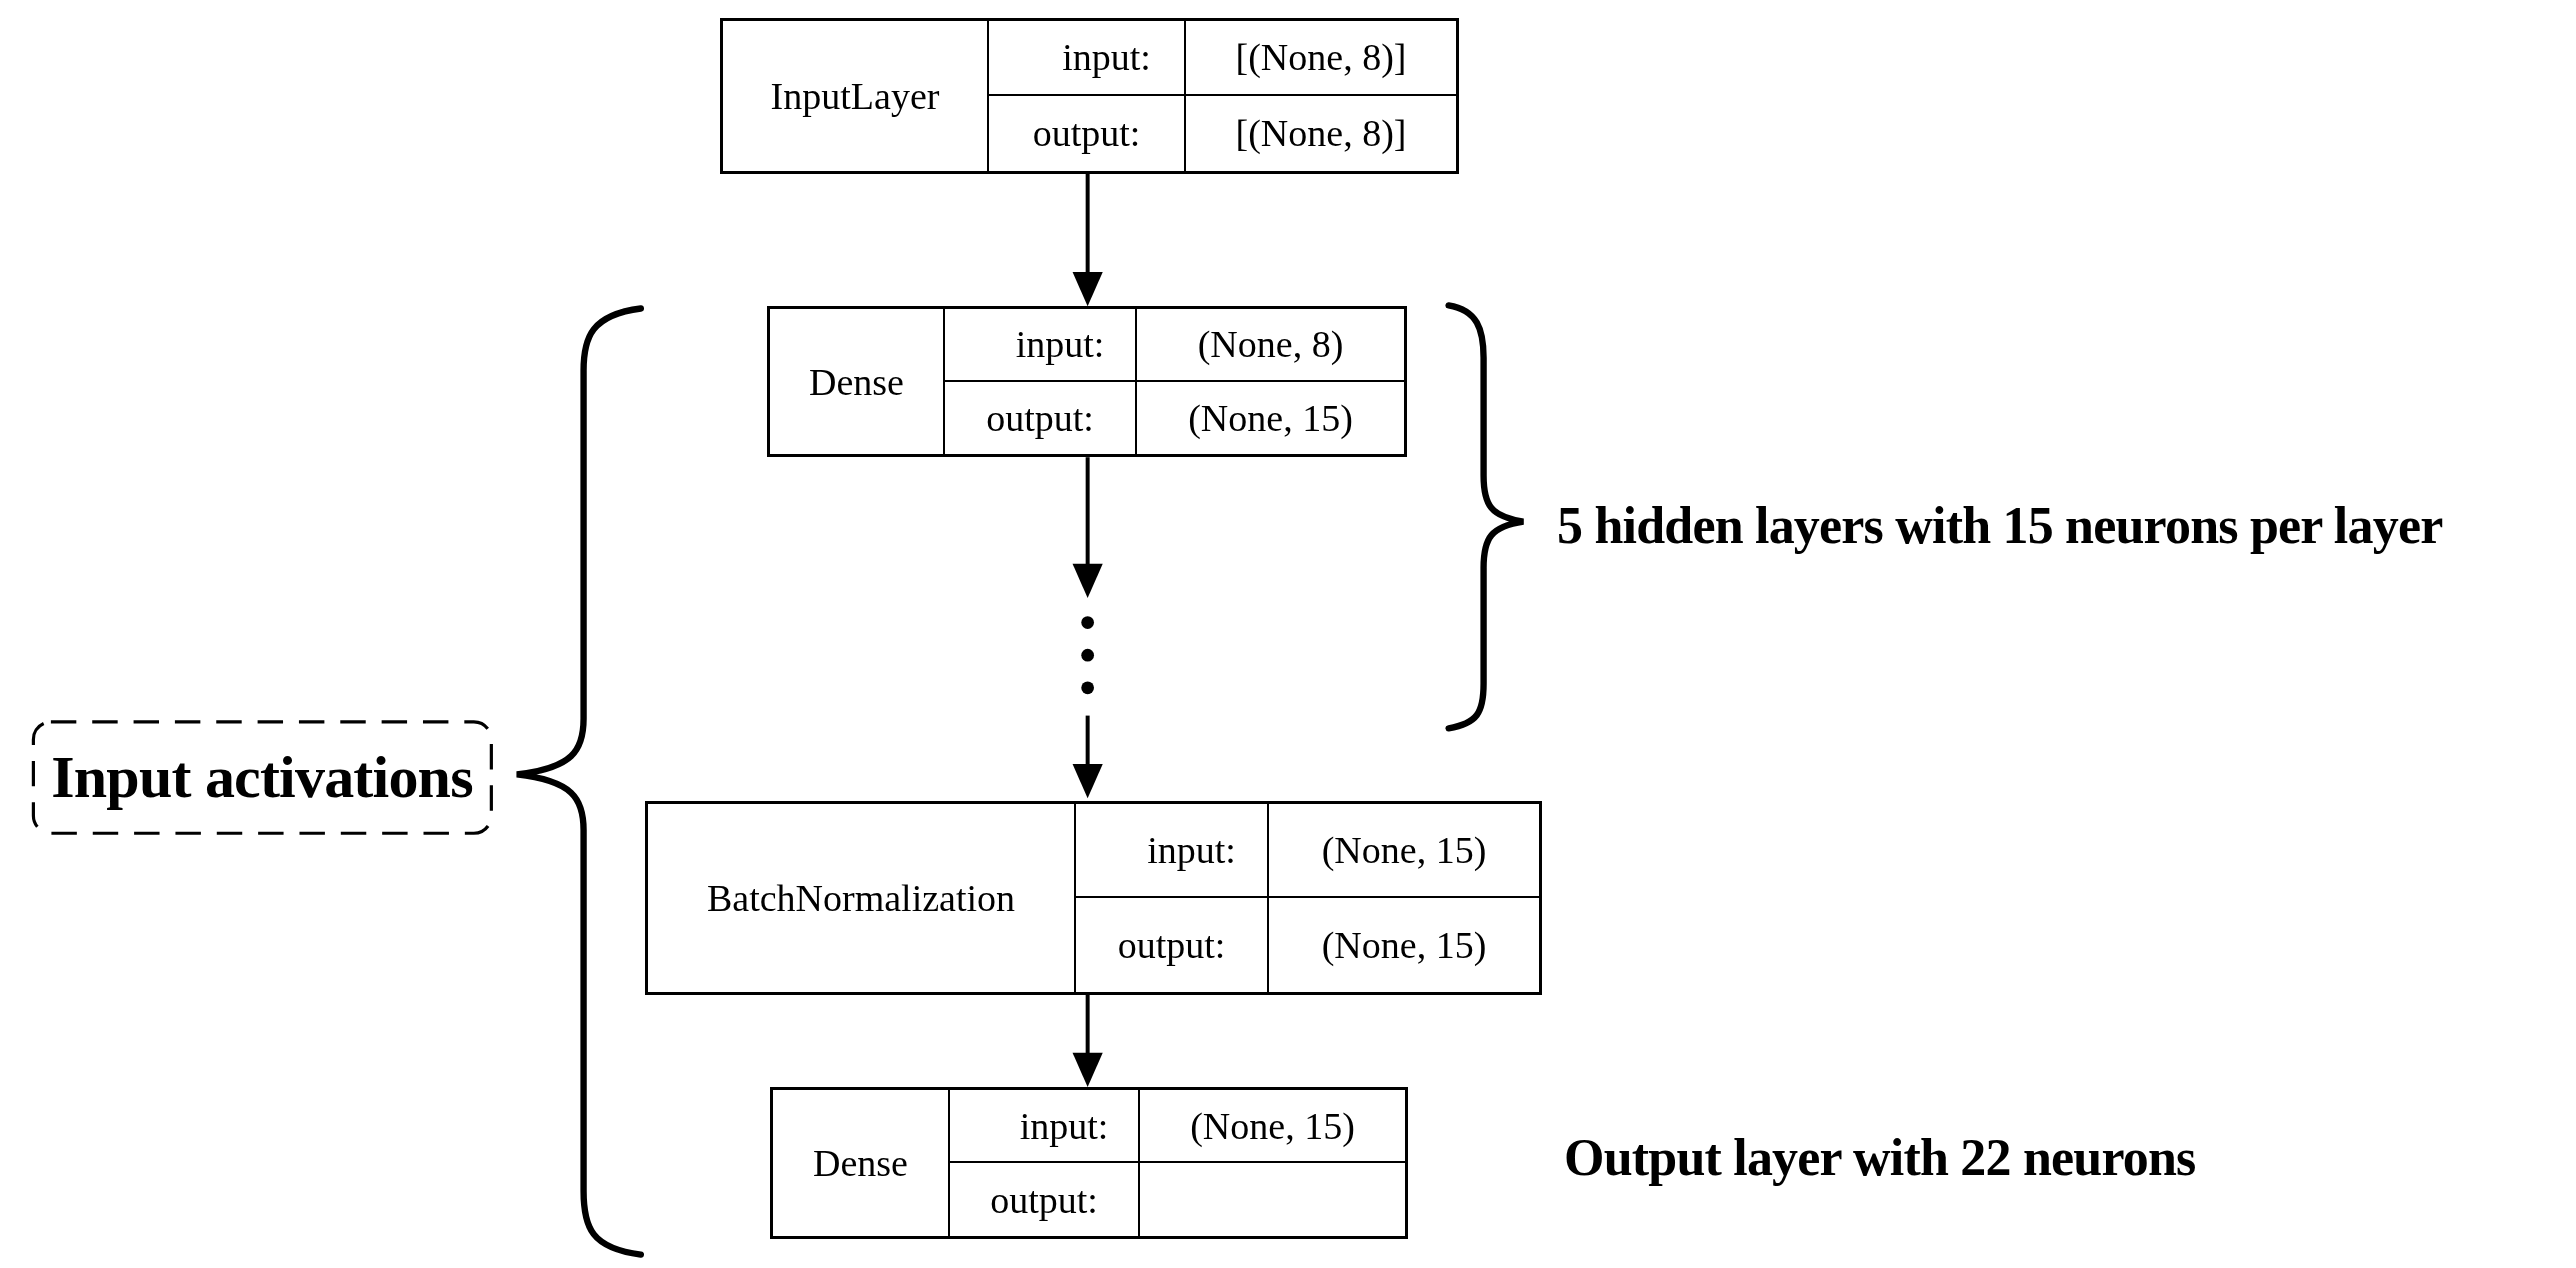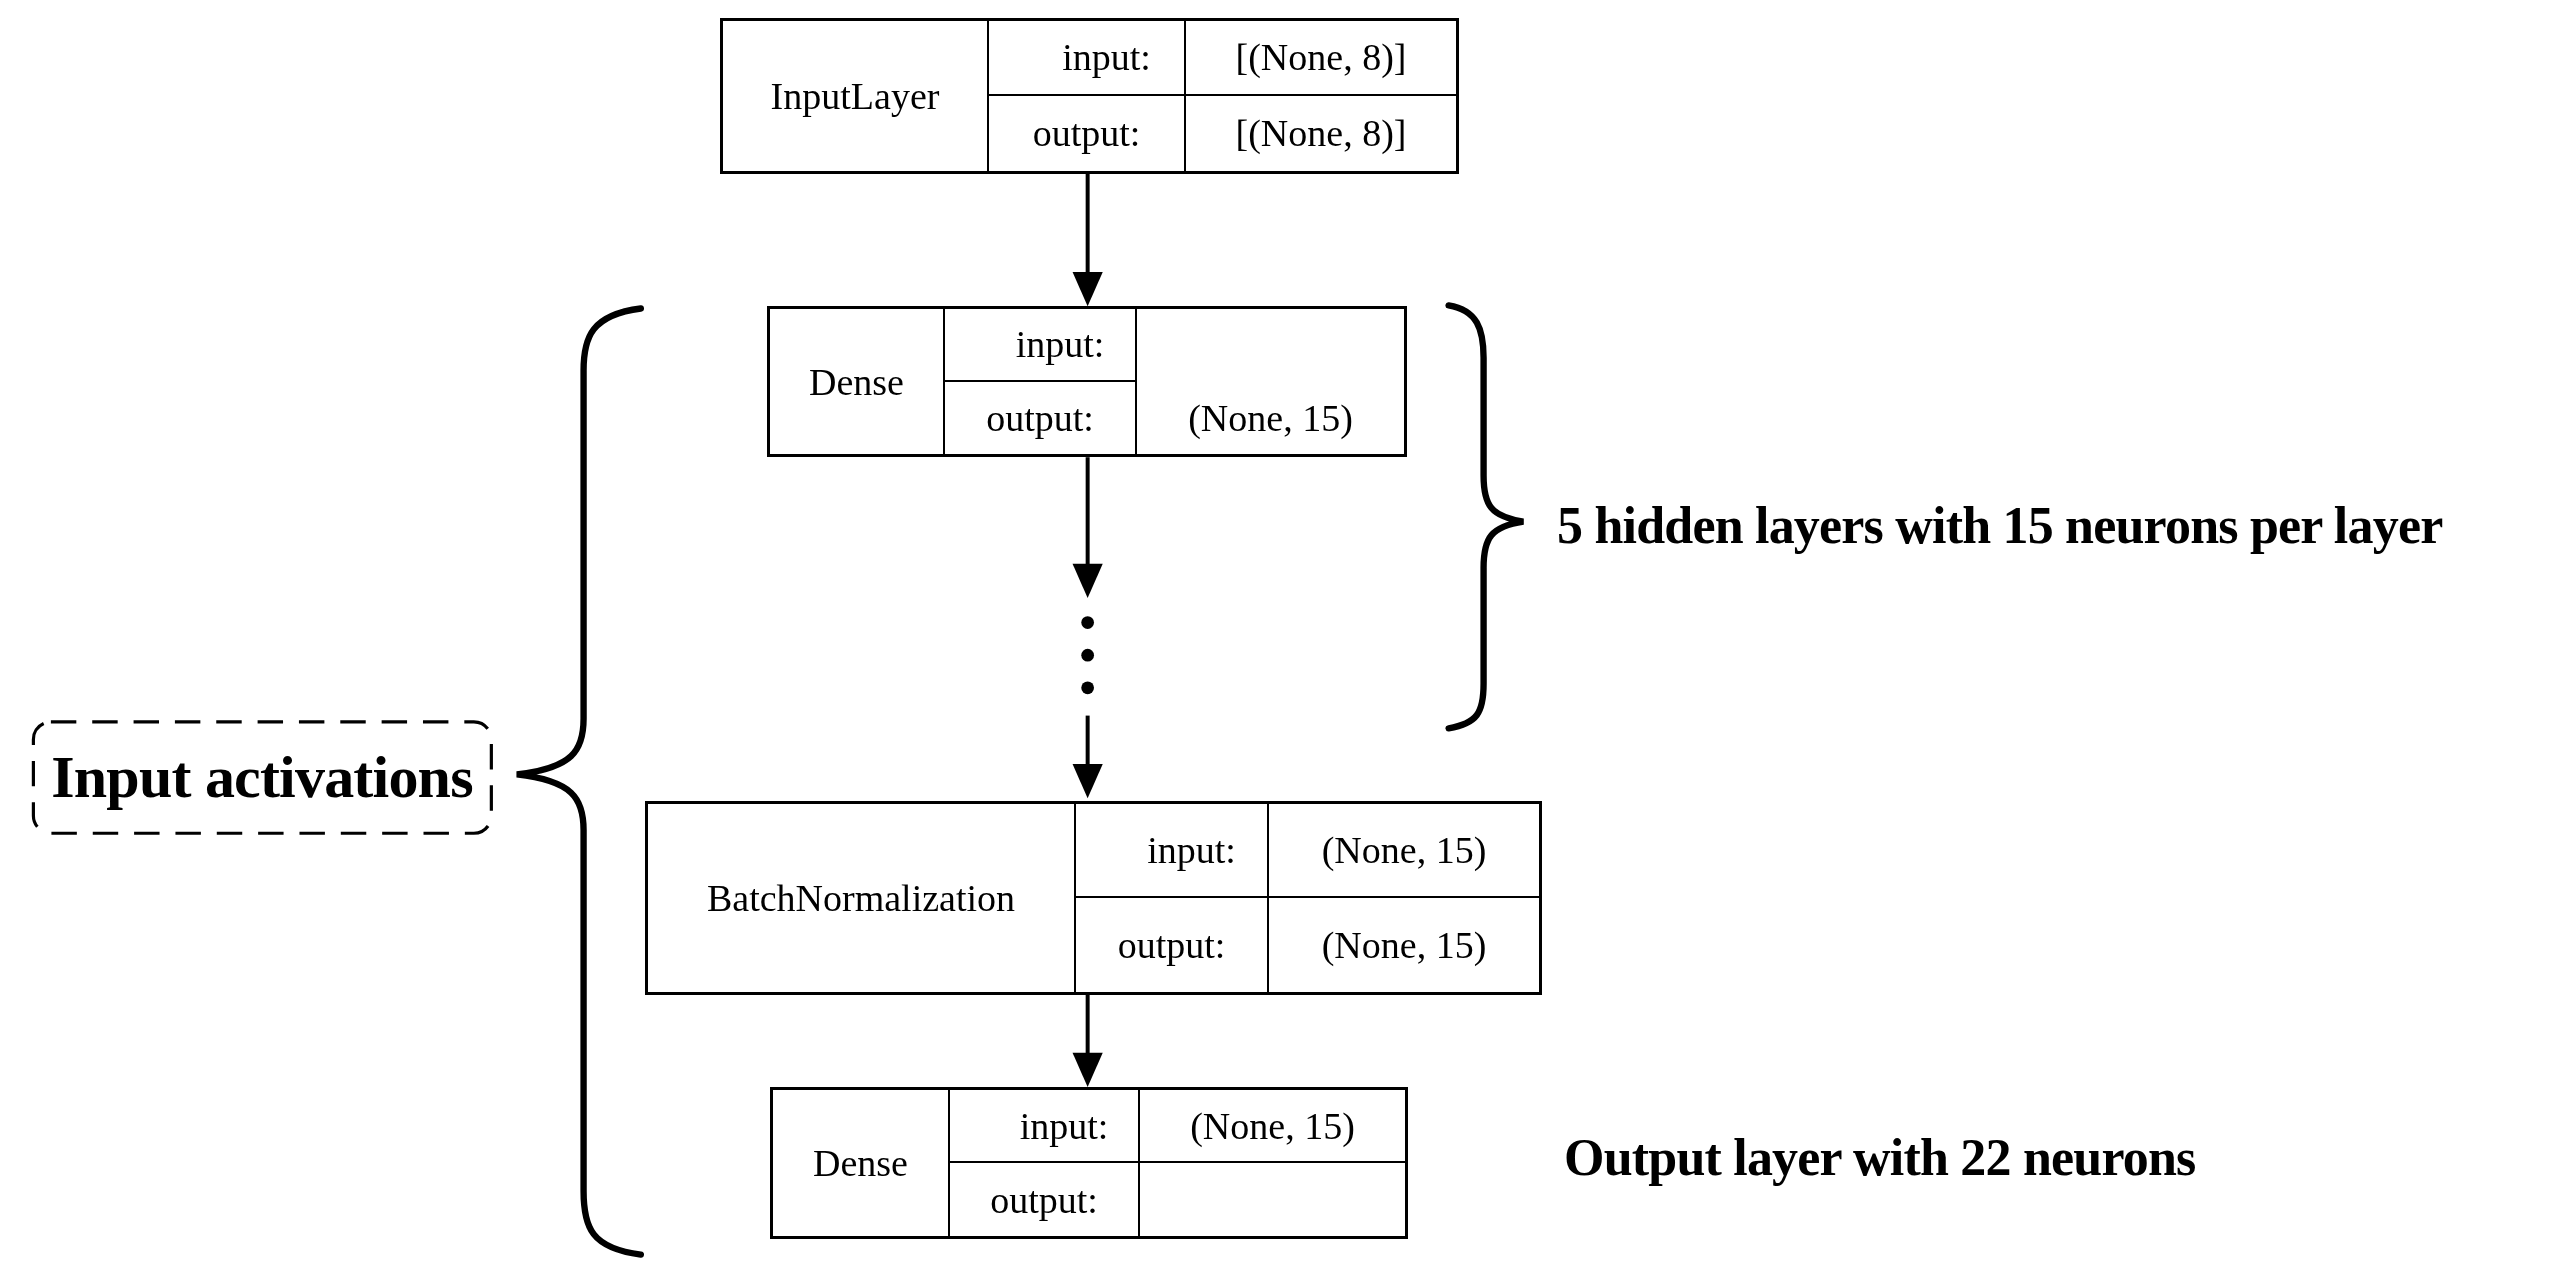--- a/index.html
+++ b/index.html
@@ -85,20 +85,21 @@
     <div class="cell cell-name">InputLayer</div>
     <div class="cell cell-io-top">input:</div>
     <div class="cell cell-val-top">[(None, 8)]</div>
     <div class="cell cell-io-bottom">output:</div>
     <div class="cell cell-val-bottom">[(None, 8)]</div>
   </div>
 
   <div class="layer-box" style="left:767px;top:306px;width:640px;height:151px;grid-template-columns:175px 192px 1fr;">
     <div class="cell cell-name">Dense</div>
     <div class="cell cell-io-top">input:</div>
+    <div class="cell cell-val-top">(None, 8)</div>
     <div class="cell cell-io-bottom">output:</div>
     <div class="cell cell-val-bottom">(None, 15)</div>
   </div>
 
   <div class="layer-box" style="left:645px;top:801px;width:897px;height:194px;grid-template-columns:428px 193px 1fr;">
     <div class="cell cell-name">BatchNormalization</div>
     <div class="cell cell-io-top">input:</div>
     <div class="cell cell-val-top">(None, 15)</div>
     <div class="cell cell-io-bottom">output:</div>
     <div class="cell cell-val-bottom">(None, 15)</div>

